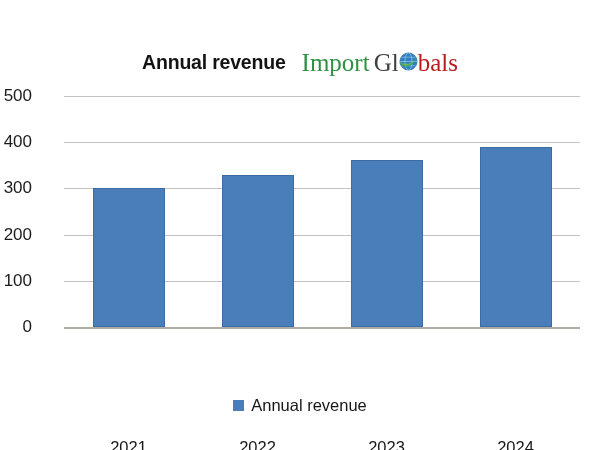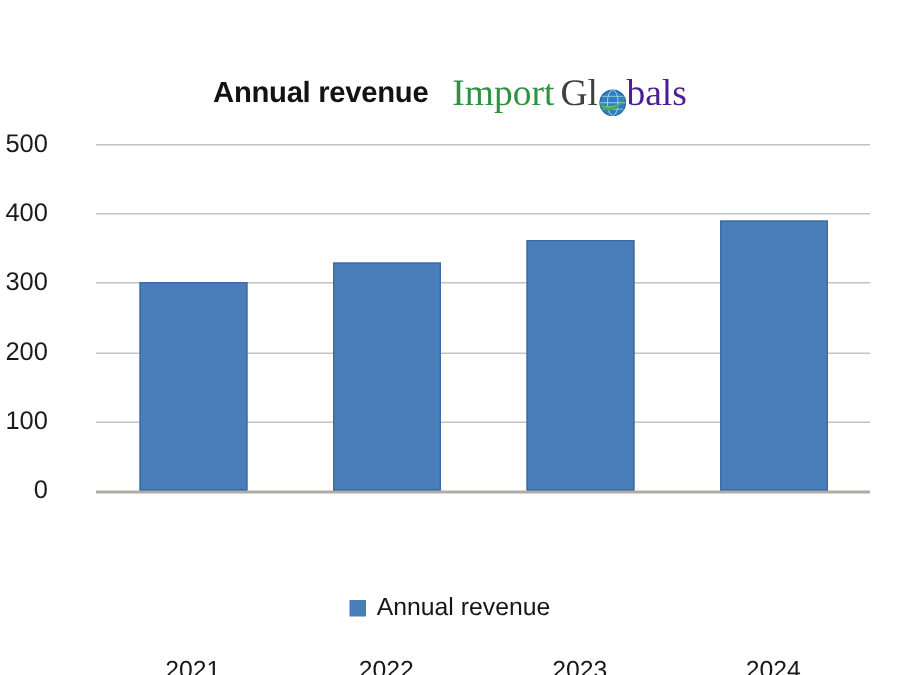--- a/index.html
+++ b/index.html
@@ -34,36 +34,36 @@
   }
   .chart-title {
     font-size: 19.5px;
     font-weight: bold;
     letter-spacing: -0.2px;
     color: #131313;
     white-space: nowrap;
   }
   .brand-logo {
     display: flex;
-    align-items: flex-end;
+    align-items: flex-start;
     margin-left: 16px;
     white-space: nowrap;
     font-family: "Liberation Serif", serif;
     font-size: 25px;
     line-height: 1;
   }
   .brand-import {
     color: #2f9242;
   }
   .brand-g {
     color: #404040;
     margin-left: 4px;
   }
   .brand-bals {
-    color: #4c1d95;
+    color: #b91c1c;
   }
   .globe-icon {
     display: inline-block;
     width: 19px;
     height: 19px;
     margin: 0 0px -2px 0px;
     position: relative;
   }
 
   

